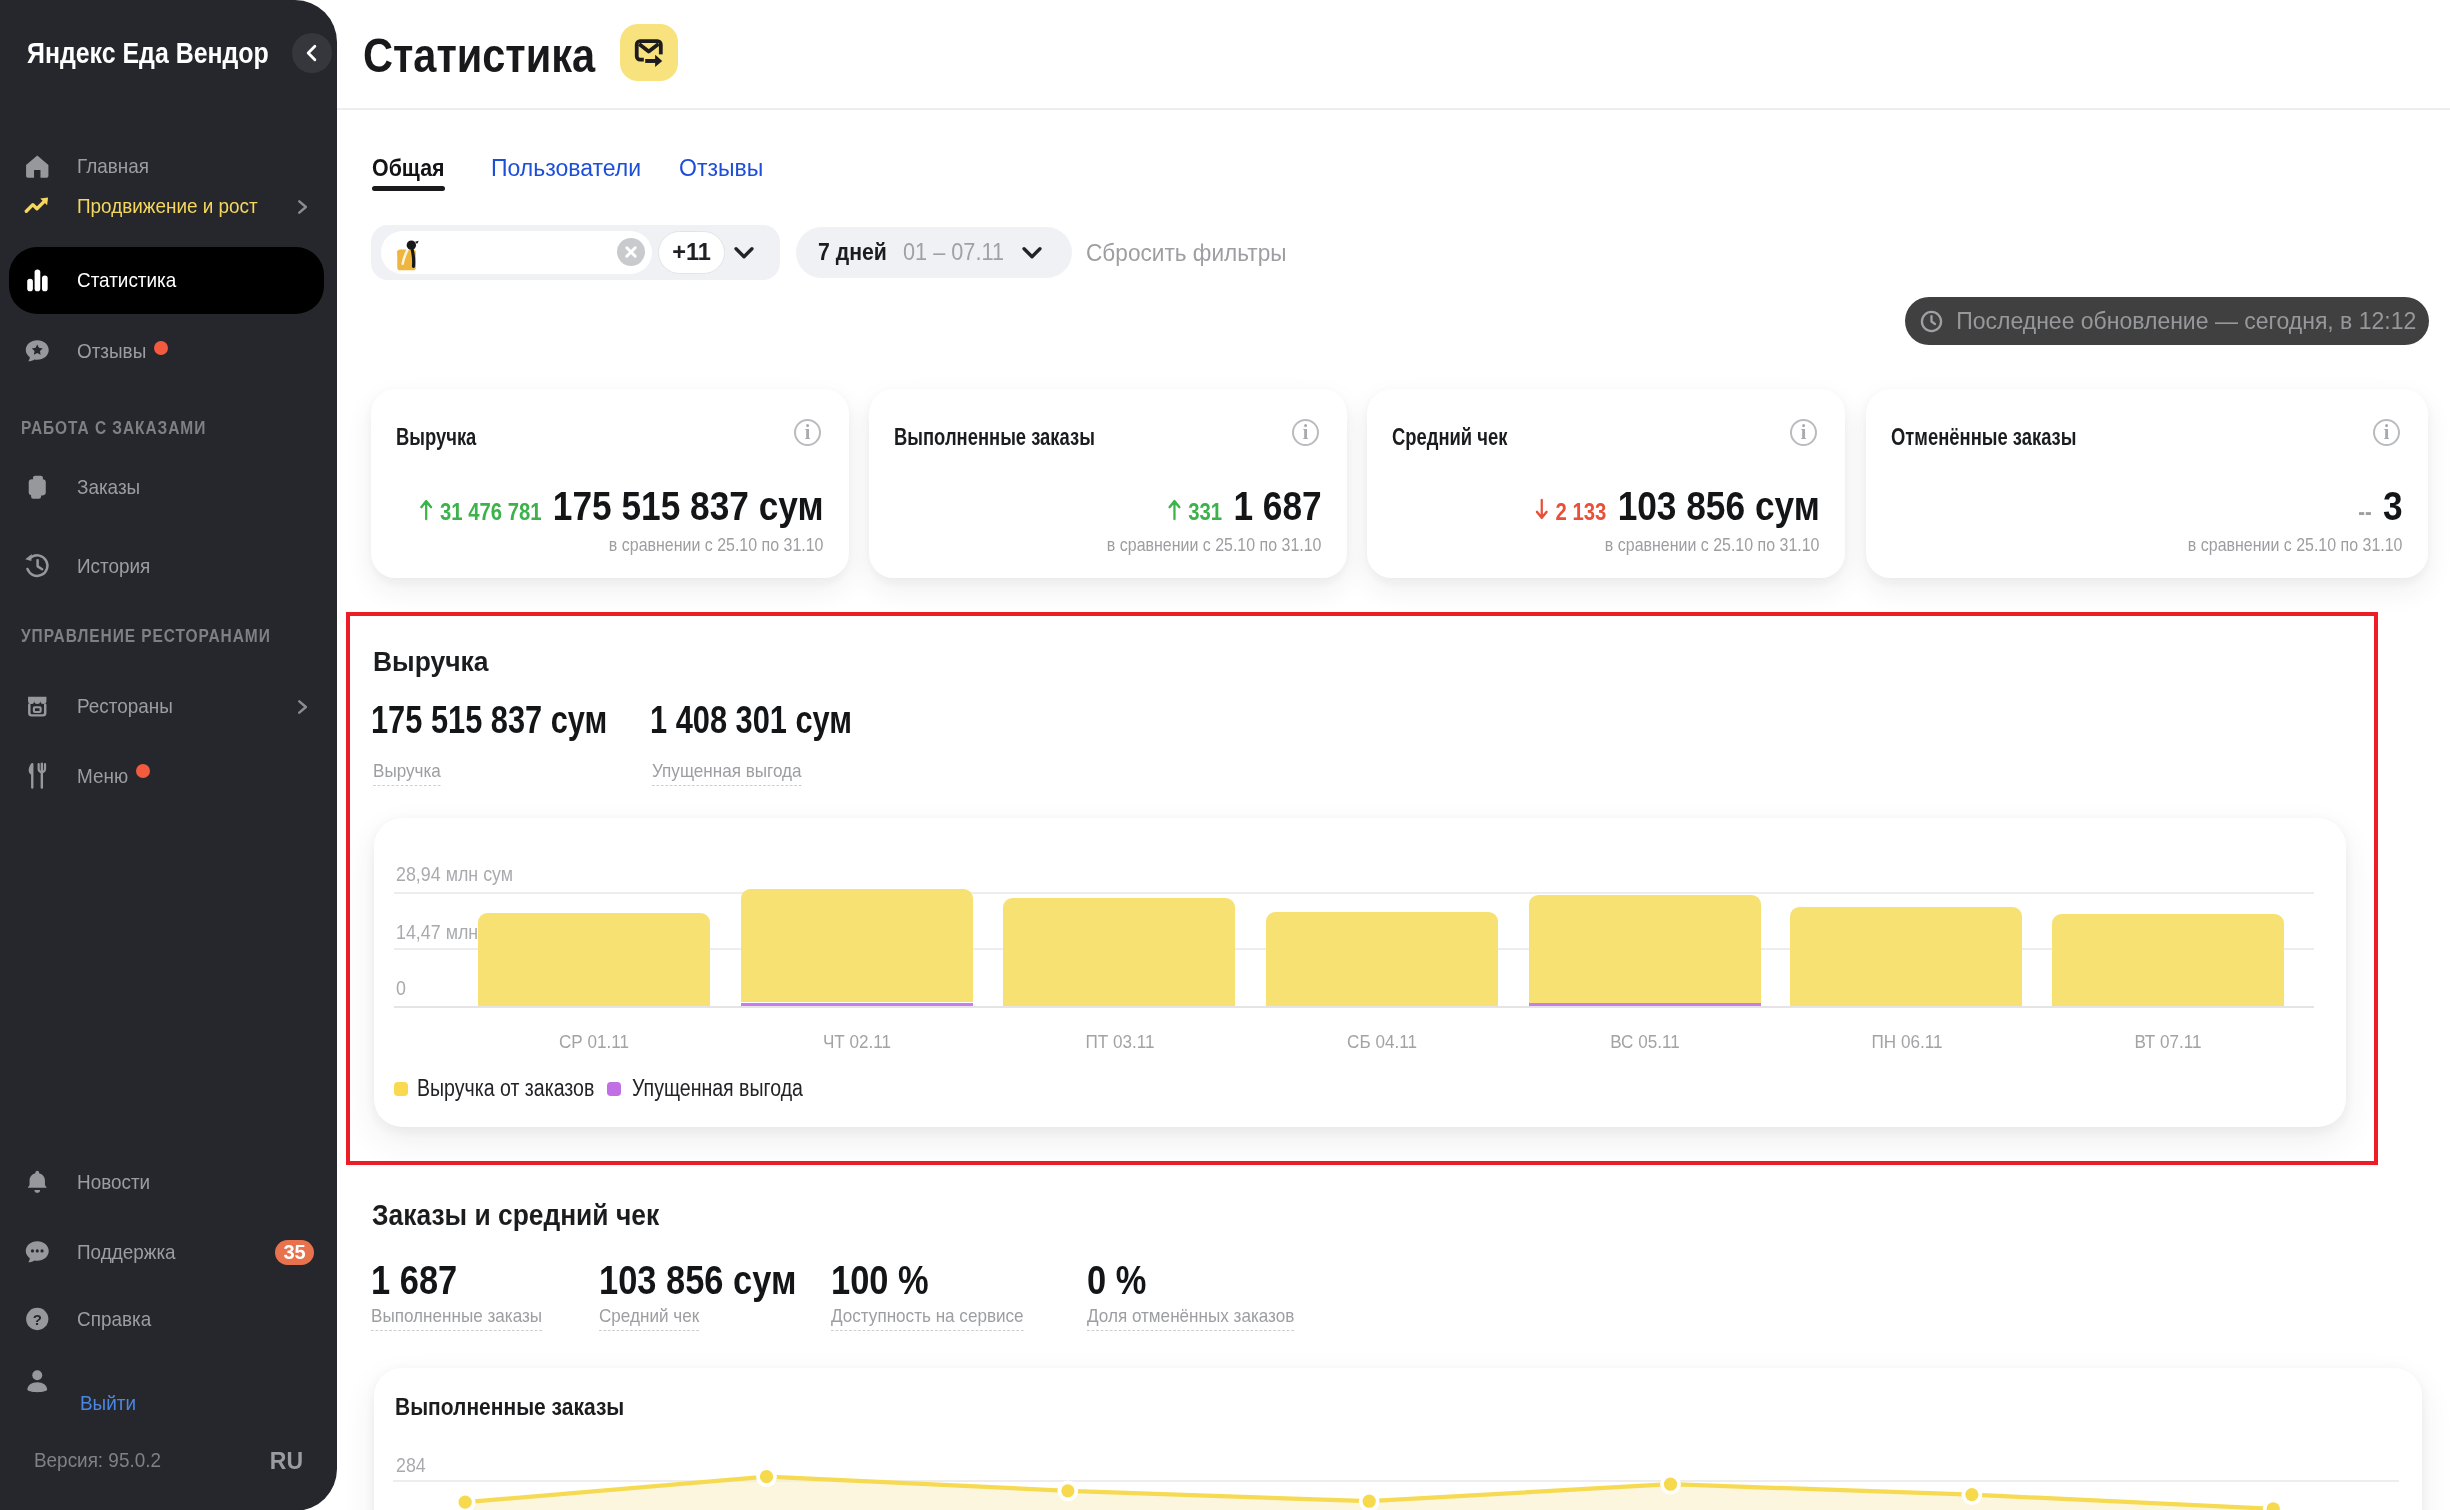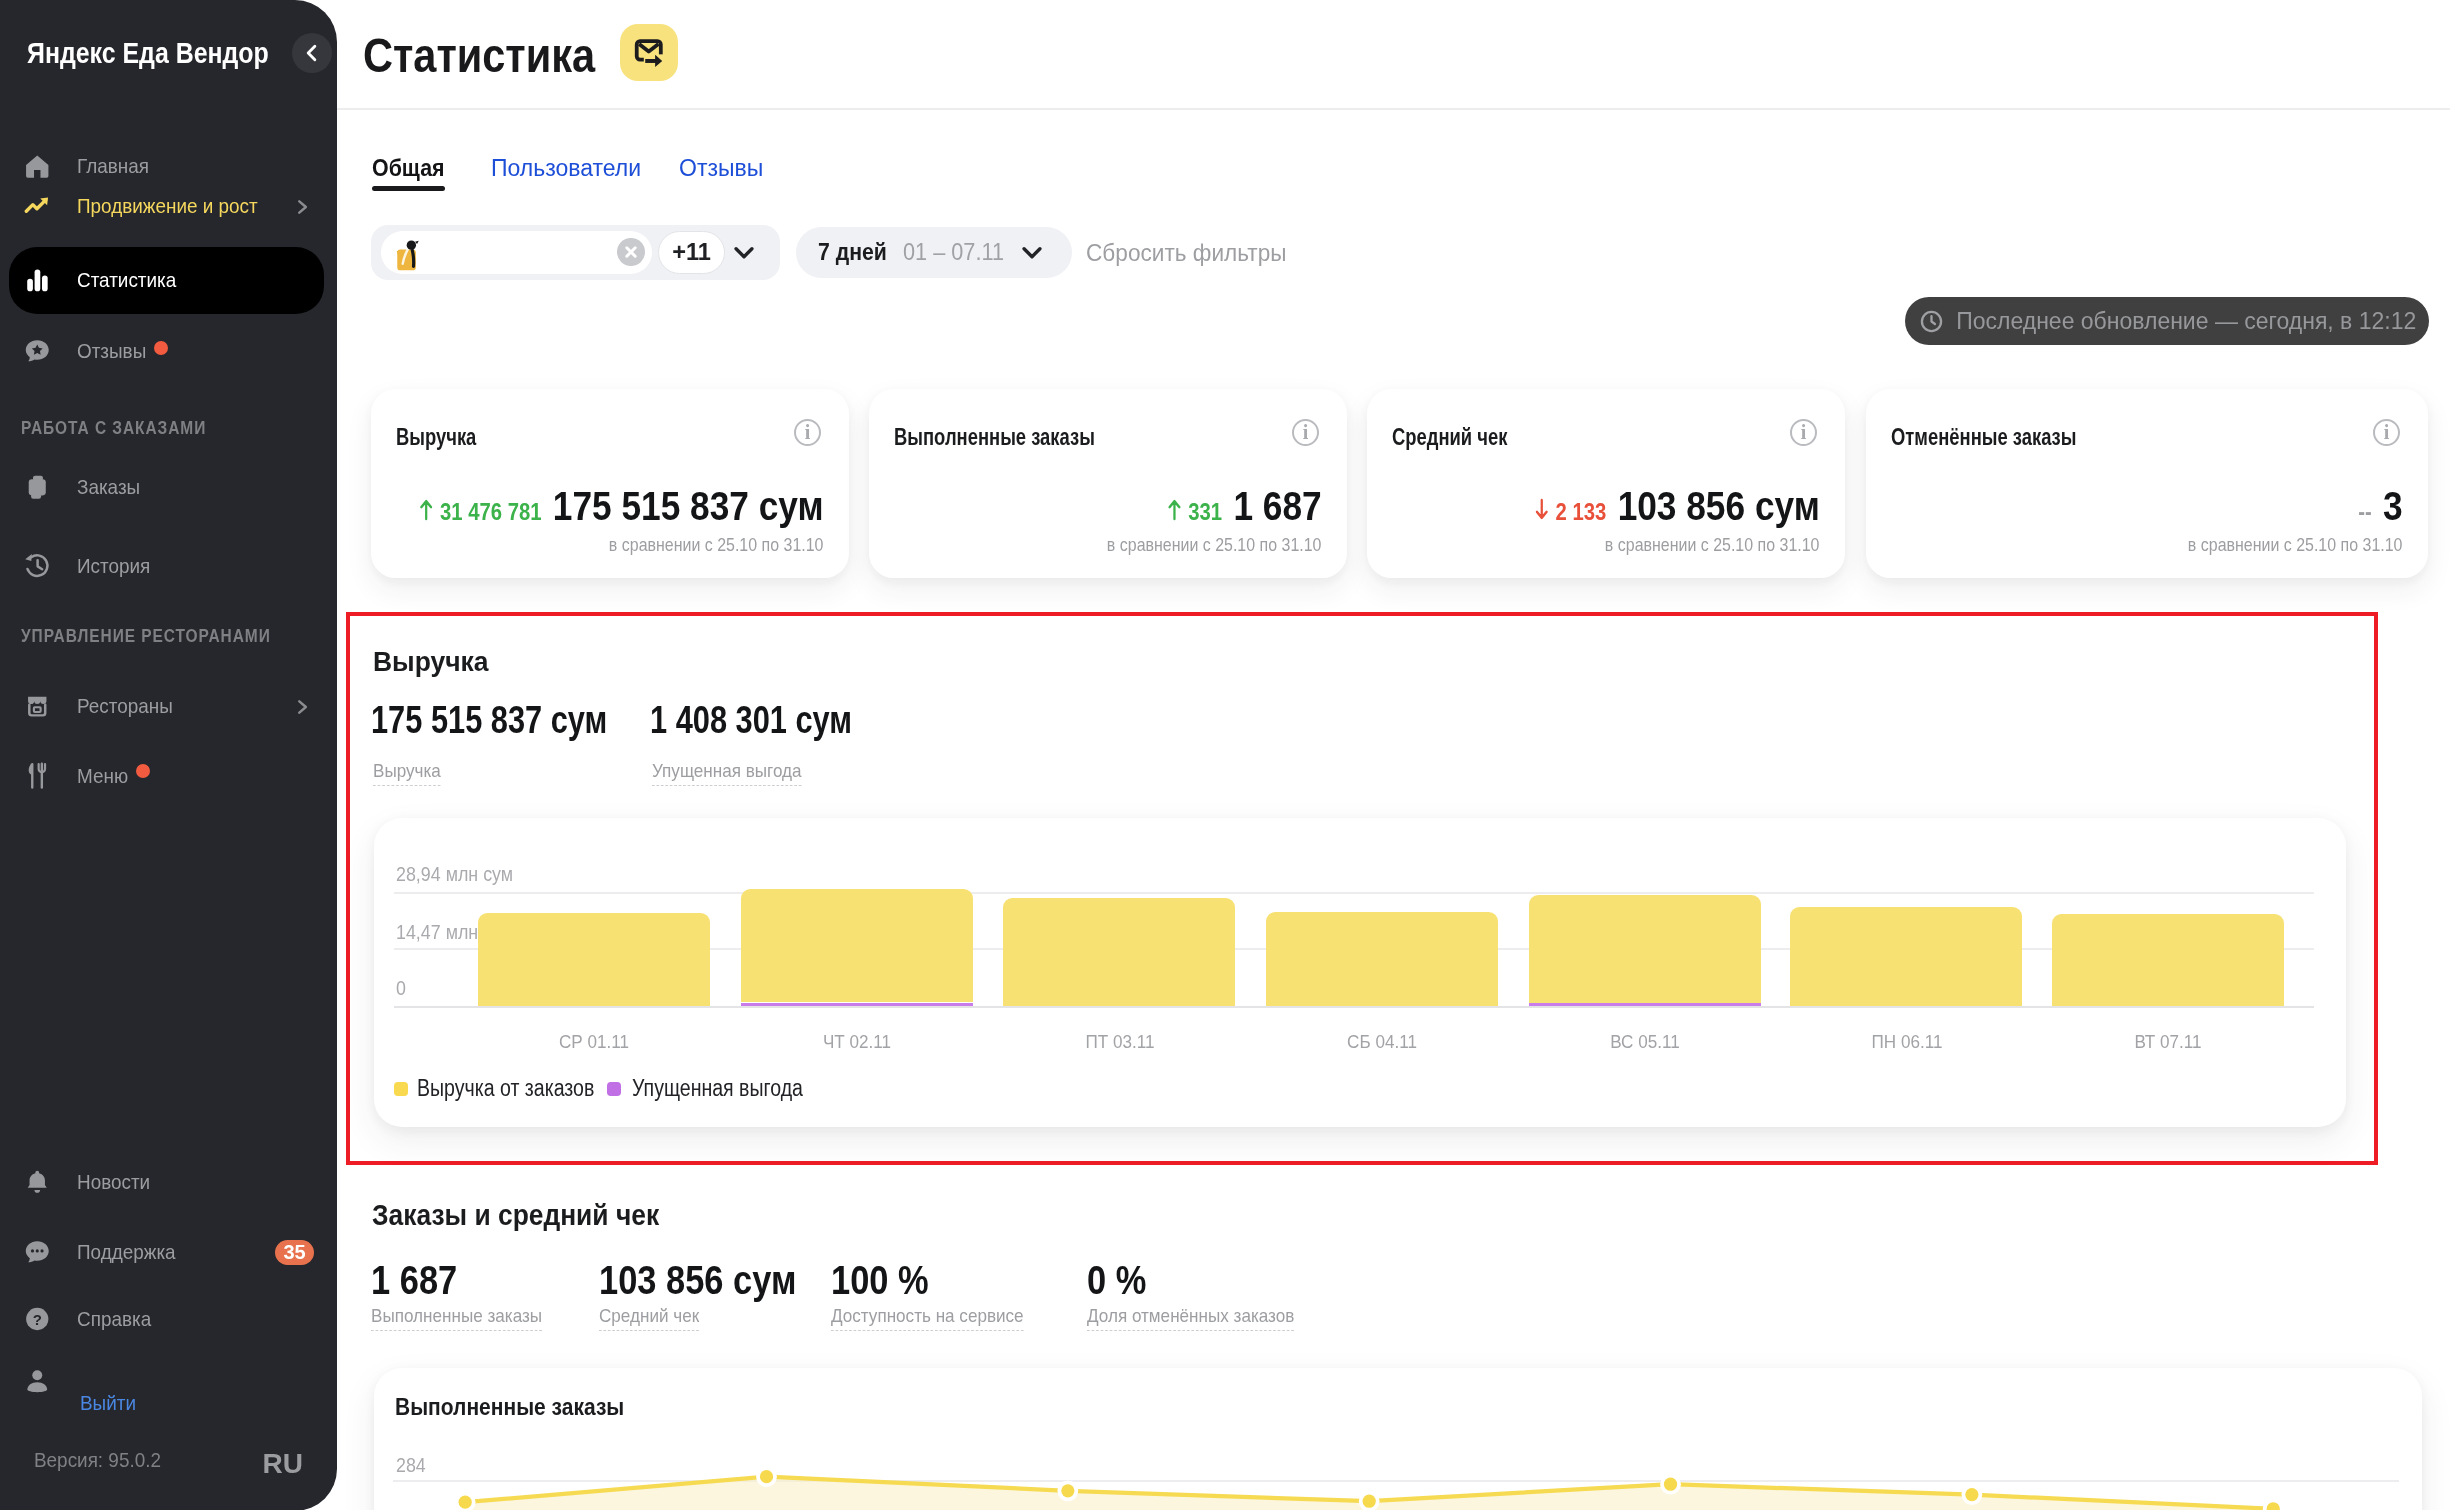--- a/index.html
+++ b/index.html
@@ -12,21 +12,21 @@
 .collapse { position:absolute; left:292px; top:33px; width:40px; height:40px; border-radius:50%; background:#35373c; }
 .mi { position:absolute; left:0; width:337px; height:28px; display:flex; align-items:center; }
 .mi .ic { position:absolute; left:23.6px; width:26.5px; height:26.5px; display:flex; align-items:center; justify-content:center; }
 .mi .tx { position:absolute; left:77px; font-size:21px; color:#9c9da0; white-space:nowrap; transform:scaleX(0.9); transform-origin:0 50%; }
 .sect { position:absolute; left:21px; font-size:18px; font-weight:700; color:#7e8083; letter-spacing:1.1px; white-space:nowrap; transform:scaleX(0.86); transform-origin:0 0; }
 .chev-r { position:absolute; left:296px; }
 .reddot { position:absolute; width:14px; height:14px; border-radius:50%; background:#f25b3f; }
 .badge79 { position:absolute; left:275px; width:39px; height:25.5px; border-radius:13.2px; background:#e7724d; color:#fff; font-size:20px; font-weight:700; display:flex; align-items:center; justify-content:center; }
 #active-pill { position:absolute; left:9.4px; top:247px; width:315px; height:67px; background:#000; border-radius:28px; }
 .ver { position:absolute; left:34px; top:1448px; font-size:21px; color:#808184; transform:scaleX(0.9); transform-origin:0 0;}
-.ru { position:absolute; right:34px; top:1448px; font-size:28px; font-weight:700; color:#9b9c9f; }
+.ru { position:absolute; right:34px; top:1448px; font-size:23px; font-weight:700; color:#9b9c9f; }
 .exit { position:absolute; left:80px; top:1391px; font-size:21px; color:#4a87e2; transform:scaleX(0.9); transform-origin:0 0;}
 
 
 .h1title { position:absolute; left:363px; top:28px; font-size:48px; font-weight:700; color:#19191b; white-space:nowrap; transform:scaleX(0.865); transform-origin:0 0; }
 .mailbtn { position:absolute; left:620px; top:23.6px; width:58px; height:57px; border-radius:18px; background:#f8e27e; display:flex; align-items:center; justify-content:center; }
 .hr1 { position:absolute; left:337px; top:108px; width:2113px; height:1.9px; background:#ededee; }
 
 .tab { position:absolute; top:155px; font-size:23px; color:#1d4ed8; white-space:nowrap; }
 .tab.active { color:#141416; font-weight:700; transform:scaleX(0.93); transform-origin:0 0; }
 .tabline { position:absolute; left:372px; top:186px; width:73px; height:4.7px; background:#1a1a1c; border-radius:2.8px; }

